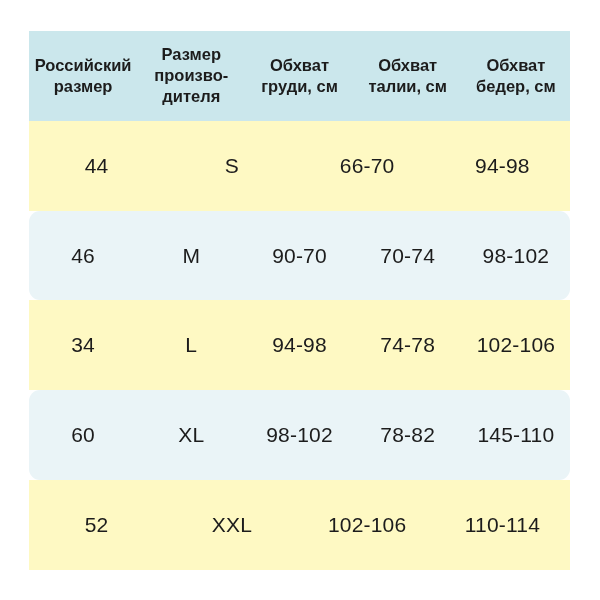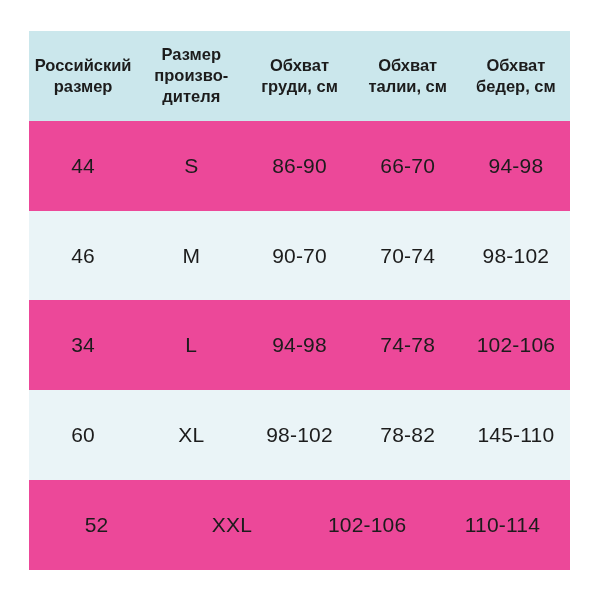--- a/index.html
+++ b/index.html
@@ -24,23 +24,24 @@
   .t-row {
     flex: 1 1 0;
     display: flex;
     align-items: stretch;
   }
   .t-row.header {
     background: #cbe7ec;
   }
   .t-row.stripe {
     background: #eaf4f7;
+    border-radius: 11px;
   }
   .t-row.plain {
-    background: #ec4899;
+    background: #fef9c3;
   }
   .t-cell {
     flex: 1 1 0;
     display: flex;
     align-items: center;
     justify-content: center;
     text-align: center;
     padding: 0 4px;
     box-sizing: border-box;
   }
@@ -71,21 +72,20 @@
 груди, см</div>
     <div class="t-cell">Обхват
 талии, см</div>
     <div class="t-cell">Обхват
 бедер, см</div>
   </div>
 
   <div class="t-row data plain">
     <div class="t-cell">44</div>
     <div class="t-cell">S</div>
-    <div class="t-cell">86-90</div>
     <div class="t-cell">66-70</div>
     <div class="t-cell">94-98</div>
   </div>
 
   <div class="t-row data stripe">
     <div class="t-cell">46</div>
     <div class="t-cell">M</div>
     <div class="t-cell">90-70</div>
     <div class="t-cell">70-74</div>
     <div class="t-cell">98-102</div>

